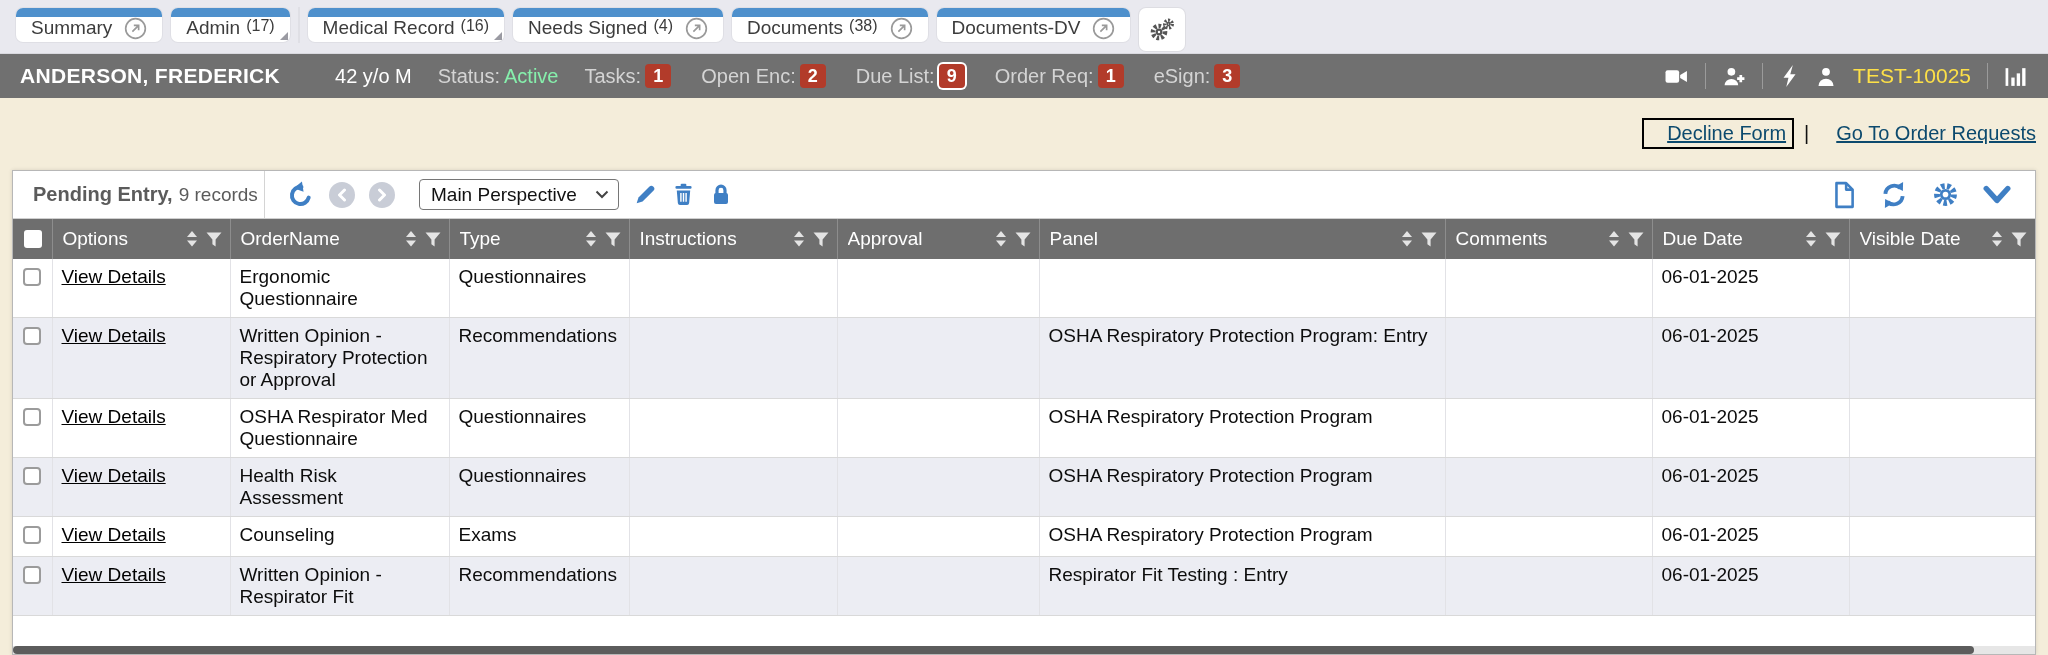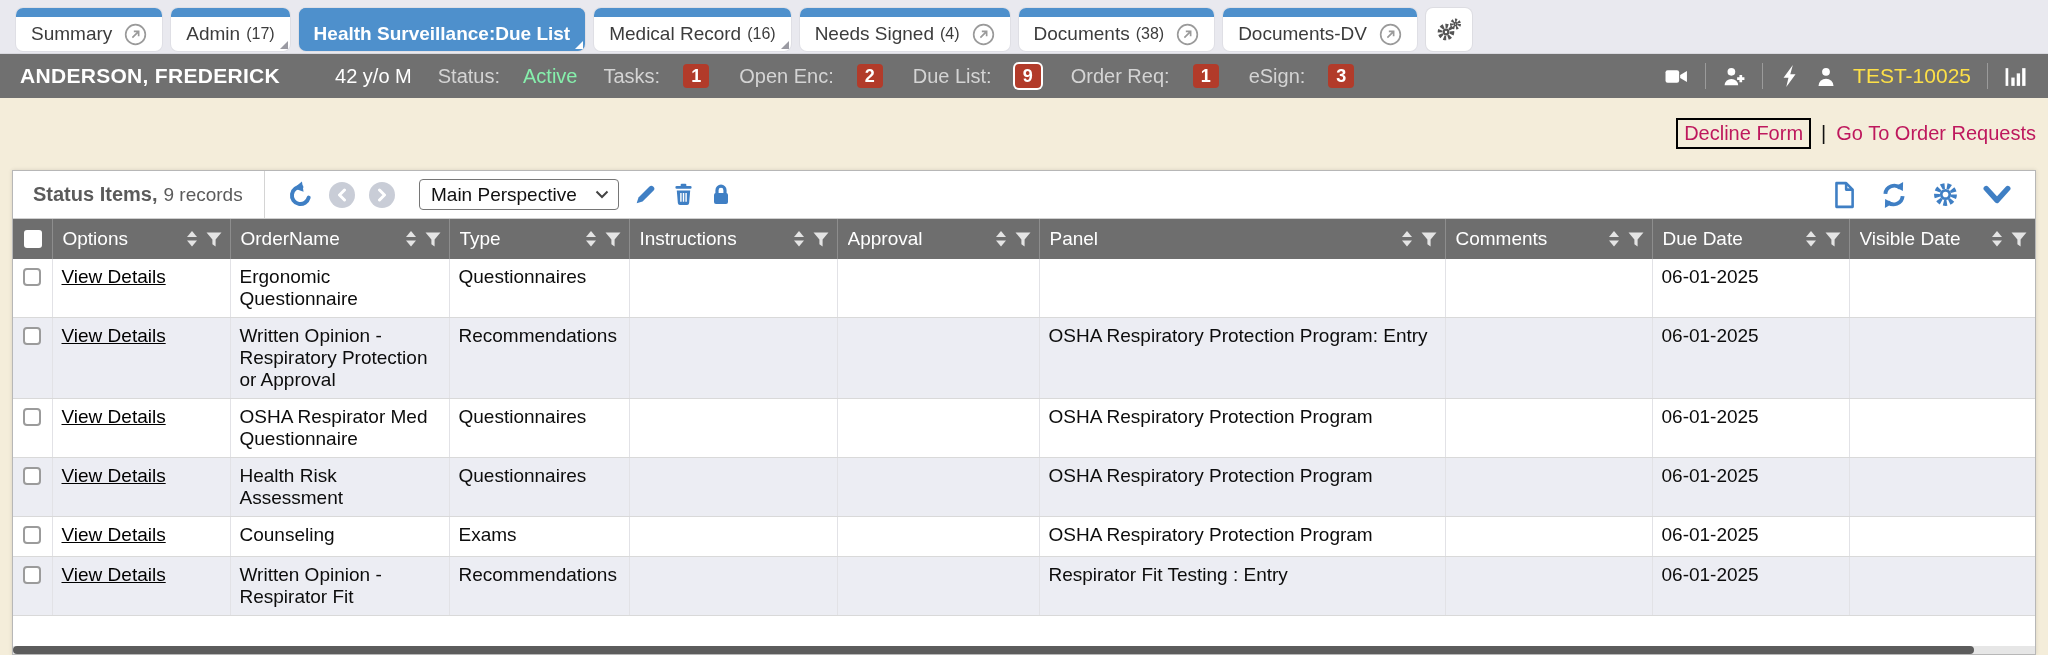--- a/index.html
+++ b/index.html
@@ -8,49 +8,49 @@
   }
   *{box-sizing:border-box; margin:0; padding:0;}
   html,body{width:2048px; height:655px; overflow:hidden;}
   body{font-family:"Liberation Sans","DejaVu Sans",sans-serif; background:var(--cream);}
   .screen{position:relative; width:2048px; height:655px; overflow:hidden;}
 
   
   .tab-bar{height:54px; background:var(--chrome); border-bottom:1px solid #d9d9df; display:flex; align-items:flex-start; padding:8px 0 0 16px; gap:9px;}
   .tab{position:relative; border-radius:7px; overflow:hidden; background:#fff; display:flex; flex-direction:column; cursor:pointer; box-shadow:0 0 0 1px rgba(0,0,0,0.04);}
   .tab-strip{height:9px; background:var(--tab-blue);}
-  .tab-body{display:flex; align-items:center; padding:0 15px; height:34px; gap:6px;}
+  .tab-body{display:flex; padding:0 15px; height:25px; gap:6px;}
   .tab-label{font-size:19px; color:#3c3c3c; white-space:nowrap;}
   .tab-count{font-size:16px; color:#3c3c3c; white-space:nowrap;}
   .tab.active{background:var(--tab-blue);}
   .tab.active .tab-label{color:#fff; font-weight:bold;}
   .tab.fold::after{content:''; position:absolute; right:2px; bottom:2px; border-style:solid; border-width:0 0 8px 8px; border-color:transparent transparent #9a9aa2 transparent;}
   .tab.active.fold::after{border-bottom-color:#fff;}
   .popout{display:inline-flex; margin-left:6px;}
   .gears-btn{background:#fff; border-radius:7px; height:43px; width:46px; display:flex; align-items:center; justify-content:center; cursor:pointer; box-shadow:0 0 0 1px rgba(0,0,0,0.05);}
 
   
   .patient-bar{height:44px; background:var(--bar-gray); display:flex; align-items:center; padding:0 20px; color:#fff; gap:26px;}
   .p-name{font-size:21px; font-weight:600; letter-spacing:.3px;}
   .p-age{font-size:20px;margin-left:29px;}
-  .p-item{display:flex; align-items:center; gap:23px; font-size:20px;}
+  .p-item{display:flex; align-items:center; gap:4px; font-size:20px;}
   .p-label{color:#d4d4d4;}
   .p-value{color:#86efac;}
   .c-badge{background:var(--badge-red); color:#fff; font-weight:bold; font-size:18px; border-radius:4px; padding:1px 8px; line-height:22px;}
   .counter.highlight .c-badge{box-shadow:0 0 0 2px #fff;}
   .counters{display:flex; gap:30px; align-items:center;}
   .pb-right{margin-left:auto; display:flex; align-items:center; gap:16px;}
   .pb-divider{width:1px; height:26px; background:#9b9b9b;}
   .pb-id{font-size:21px; color:#fde047;}
   .pb-icon{display:inline-flex; cursor:pointer;}
 
   
   .action-links{position:absolute; top:118px; right:12px; font-size:20px; color:#111; display:flex; align-items:center; gap:10px;}
   .decline-box{border:2px solid #000; padding:2px 6px;}
-  .decline-box a, .action-links a{color:#be185d; cursor:pointer;}
+  .decline-box a, .action-links a{color:#0c4a6e; text-decoration:underline; cursor:pointer;margin-left:17px;}
 
   
   .panel{position:absolute; left:12px; top:170px; width:2024px; height:485px; background:#fff; border:1px solid #b7b7b7; box-shadow:0 0 4px rgba(0,0,0,.12); overflow:hidden;}
   .grid-toolbar{height:48px; border-bottom:1px solid #cfcfcf; display:flex; align-items:center;}
   .gt-title{width:252px; padding-left:20px; border-right:1px solid #d4d4d4; height:100%; display:flex; align-items:center; gap:6px;}
   .gt-title .t1{font-size:20px; font-weight:bold; color:#5b5b5b;}
   .gt-title .t2{font-size:19px; color:#5b5b5b;}
   .gt-left{display:flex; align-items:center; gap:14px; padding-left:22px;}
   .circle-btn{width:26px; height:26px; border-radius:50%; background:#c9cdd7; display:flex; align-items:center; justify-content:center; cursor:pointer;}
   .fake-select{margin-left:10px; width:200px; height:31px; border:1px solid #767676; border-radius:4px; background:#fff; display:flex; align-items:center; justify-content:space-between; padding:0 9px 0 11px; font-size:19px; color:#111; cursor:pointer;}
@@ -101,24 +101,20 @@
         <div class="tab fold">
     <div class="tab-strip"></div>
     <div class="tab-body">
       <span class="tab-label">Admin</span>
       <span class="tab-count">(17)</span>
 
     </div>
   </div>
         <div class="tab active fold">
     <div class="tab-strip"></div>
-    <div class="tab-body">
-      <span class="tab-label">Health Surveillance:Due List</span>
-
-    </div>
   </div>
         <div class="tab fold">
     <div class="tab-strip"></div>
     <div class="tab-body">
       <span class="tab-label">Medical Record</span>
       <span class="tab-count">(16)</span>
 
     </div>
   </div>
         <div class="tab">
@@ -245,21 +241,21 @@
   <div class="action-links">
     <span class="decline-box"><a>Decline Form</a></span>
     <span>|</span>
     <a>Go To Order Requests</a>
   </div>
 
   <div class="panel">
 
     <div class="grid-toolbar">
       <div class="gt-title">
-        <span class="t1">Status Items,</span>
+        <span class="t1">Pending Entry,</span>
         <span class="t2">9 records</span>
       </div>
       <div class="gt-left">
         <span class="tool-icon">
           <svg width="28" height="28" viewBox="0 0 24 24">
               <path d="M18.6 14.2 A7.3 7.3 0 1 1 12.4 5.2" fill="none" stroke="var(--icon-blue)" stroke-width="3.4" stroke-linecap="round"></path>
               <polygon points="12.8,0.4 14.2,9.2 5.8,6.2" fill="var(--icon-blue)"></polygon>
             </svg>
         </span>
         <span class="circle-btn">

